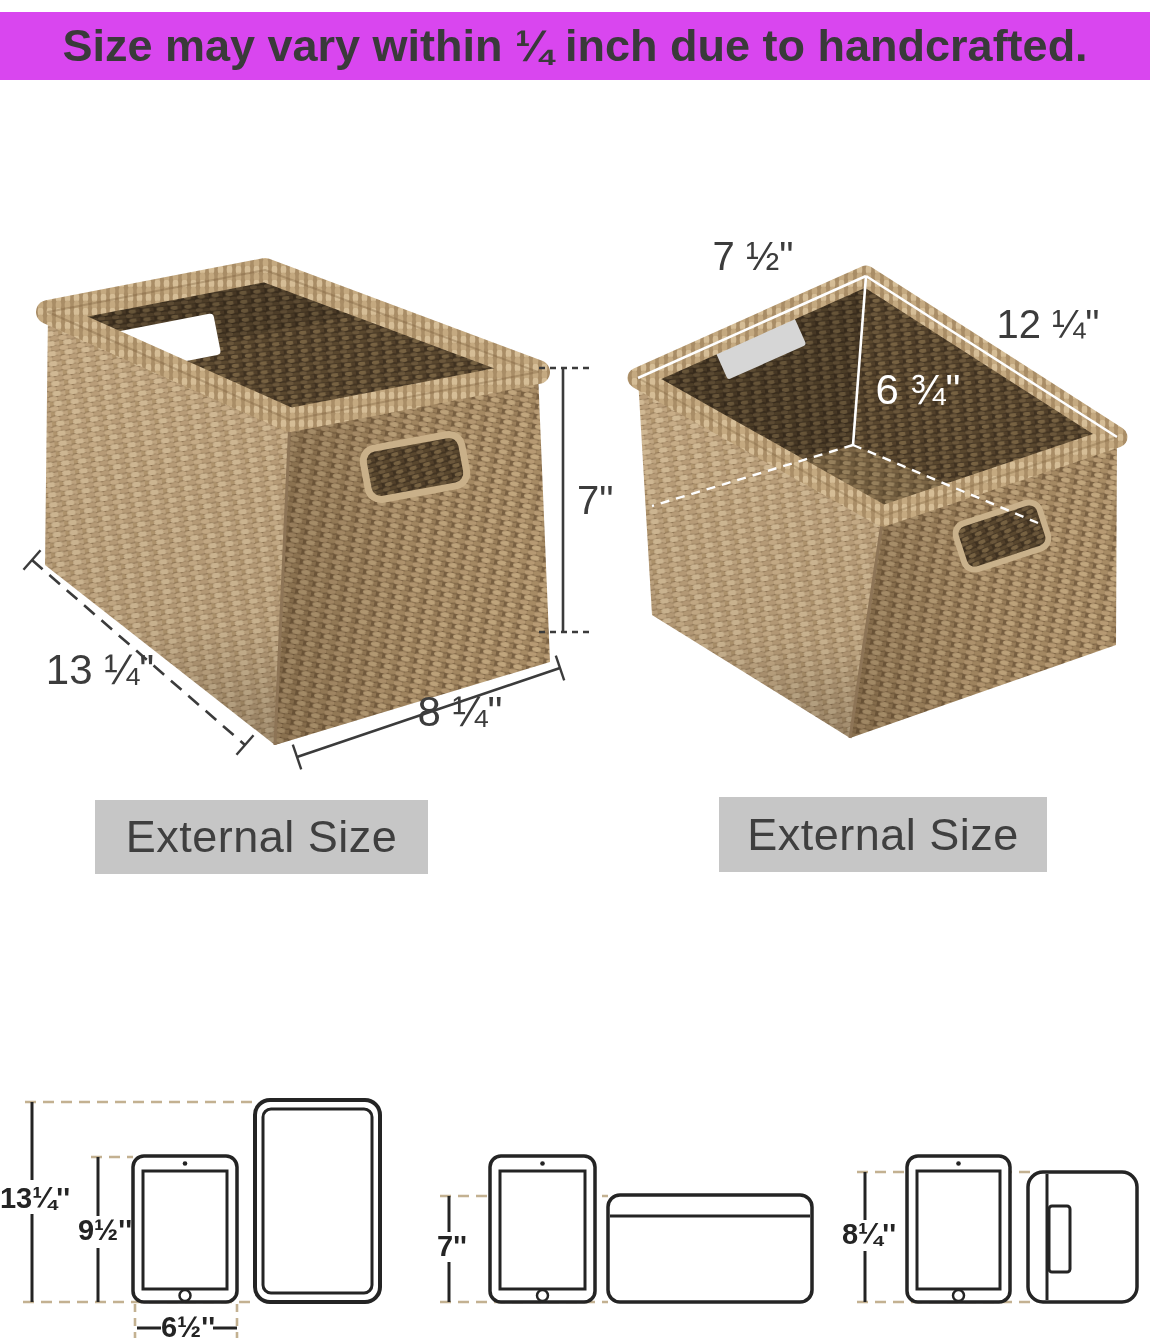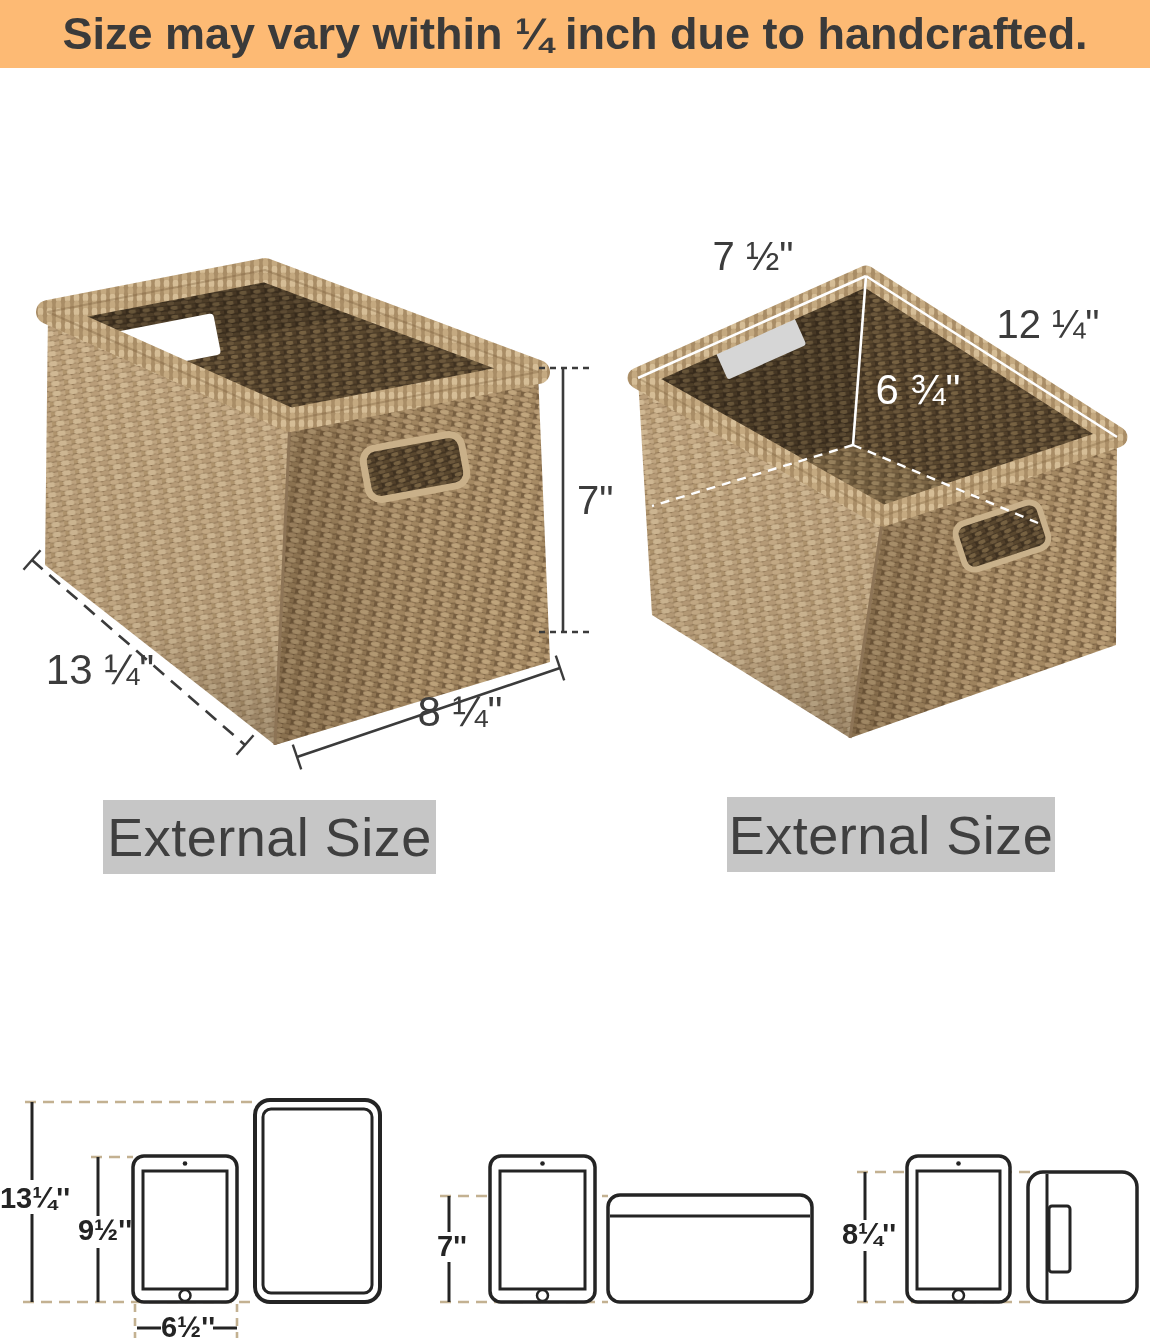--- a/index.html
+++ b/index.html
@@ -1,31 +1,31 @@
 <!DOCTYPE html>
 <html><head>
 <meta charset="utf-8">
 <style>
   html,body{margin:0;padding:0;background:#ffffff;}
   .stage{
     position:relative;width:1150px;height:1339px;background:#ffffff;overflow:hidden;
     font-family:"Liberation Sans",sans-serif;
   }
   .banner{
-    position:absolute;left:0;top:0;width:1150px;height:68px;background:#fdba74;
+    position:absolute;left:0;top:12px;width:1150px;height:68px;background:#d946ef;
     display:flex;align-items:center;justify-content:center;
   }
   .banner-text{
     font-size:45px;font-weight:bold;color:#3a3a3a;letter-spacing:0px;white-space:nowrap;
   }
   .scene{position:absolute;left:0;top:0;width:1150px;height:1339px;}
   .size-label{
     position:absolute;background:#c6c6c6;color:#3f3f3f;
     display:flex;align-items:center;justify-content:center;
-    font-size:54px;font-weight:400;letter-spacing:0.5px;white-space:nowrap;margin-left:8px;
+    font-size:45px;font-weight:400;letter-spacing:0.5px;white-space:nowrap;
   }
   .size-label.external{left:95px;top:800px;width:333px;height:74px;}
   .size-label.internal{left:719px;top:797px;width:328px;height:75px;}
   svg text{font-family:"Liberation Sans",sans-serif;}
   .photo-dim{fill:#3c3c3c;font-size:42px;font-weight:400;}
   .photo-dim.small{font-size:40px;}
   .photo-dim.white{fill:#ffffff;}
   .fit-dim{fill:#242424;font-size:29px;font-weight:bold;}
 </style>
 </head>

